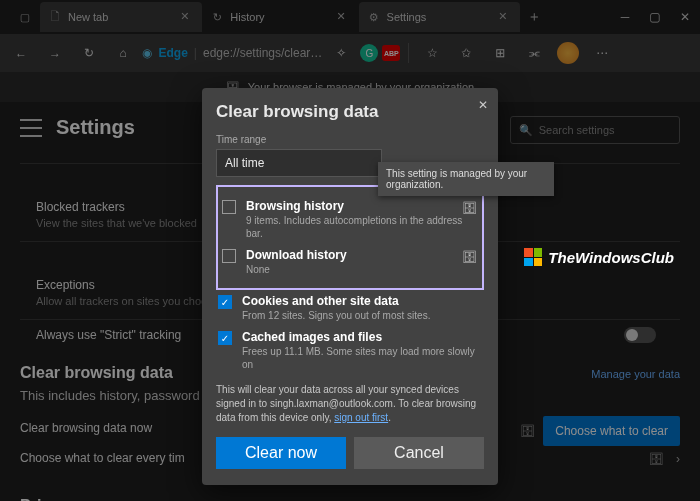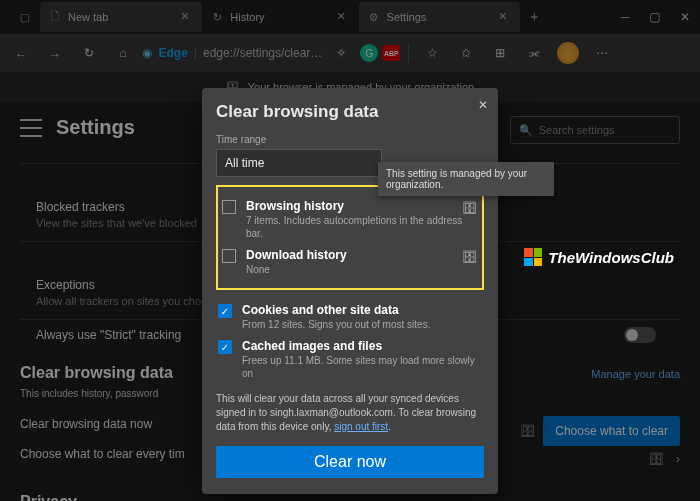--- a/index.html
+++ b/index.html
@@ -36,34 +36,34 @@
 
 .section-block { border-top:1px solid #3a3a3a; padding:12px 16px; }
 .section-block .st { font-size:12px; font-weight:400; color:#eee;margin-top:24px; }
 .section-block .sd { font-size:11px; color:#8a8a8a; margin-top:3px; }
 .toggle { position:absolute; right:24px; width:32px; height:16px; border-radius:8px; background:#555; display:flex; align-items:center; }
 .toggle::after { content:""; width:12px; height:12px; border-radius:50%; background:#ddd; margin-left:2px; }
 .row { display:flex; align-items:center; position:relative; padding:8px 16px; }
 .caret { color:#aaa; }
 
 .sec-h2 { font-size:16px; font-weight:600; margin:14px 0 6px; color:#fff; }
-.sec-p { font-size:10px; color:#ccc; margin-bottom:10px; }
+.sec-p { font-size:13px; color:#ccc; margin-bottom:10px; }
 .mlink { color:#6cb2ff; font-size:11px; }
 .bluebtn { background:#0078d4; color:#fff; padding:8px 12px; border-radius:2px; font-size:12px; }
 
 
 .modal-backdrop { position:absolute; inset:0; background:rgba(0,0,0,0.45); }
 .modal { position:absolute; left:202px; top:88px; width:296px; background:#424242; border-radius:4px; box-shadow:0 8px 30px rgba(0,0,0,0.6); padding:14px 14px 16px; color:#e8e8e8; }
 .modal .mtitle { font-size:17px; font-weight:600; margin-bottom:12px; }
 .modal .mclose { position:absolute; top:10px; right:10px; color:#ccc; }
 .mlabel { font-size:10px; color:#aaa; margin-bottom:4px; }
 .mselect { background:#2f2f2f; border:1px solid #555; padding:6px 8px; font-size:12px; display:flex; align-items:center; margin-bottom:8px; width:166px; position:relative; }
 .orgset { position:absolute; left:378px; top:162px; width:176px; background:#4a4a4a; padding:6px 8px; font-size:10px; color:#ddd; z-index:60; box-shadow:0 2px 6px rgba(0,0,0,0.5); }
 
-.highlight-group { border:2px solid #fde047; padding:8px 2px; margin-bottom:9px; }
+.highlight-group { border:2px solid #c4b5fd; padding:8px 2px; margin-bottom:0; }
 .check-item { display:flex; align-items:flex-start; gap:10px; padding:4px 2px; position:relative; }
 .cbox { width:14px; height:14px; border:1px solid #999; margin-top:1px; flex-shrink:0; display:flex; align-items:center; justify-content:center; font-size:10px; color:#fff; }
 .cbox.checked { background:#0078d4; border-color:#0078d4; }
 .ci-body { flex:1; }
 .ci-title { font-size:12px; font-weight:600; color:#fff; }
 .ci-desc { font-size:10px; color:#a8a8a8; margin-top:1px; line-height:1.3; }
 .briefcase { position:absolute; right:4px; top:6px; width:14px; height:14px; color:#ccc; }
 .disclaimer { font-size:10px; color:#c8c8c8; line-height:1.4; margin:8px 0 12px; }
 .disclaimer a { color:#6cb2ff; text-decoration:underline; }
 .mbtns { display:flex; gap:8px; }
@@ -199,21 +199,21 @@
   <div class="mlabel">Time range</div>
   <div class="mselect">
     <span>All time</span>
   </div>
 
   <div class="highlight-group">
     <div class="check-item">
       <div class="cbox"></div>
       <div class="ci-body">
         <div class="ci-title">Browsing history</div>
-        <div class="ci-desc">7 items. Includes autocompletions in the address bar.</div>
+        <div class="ci-desc">9 items. Includes autocompletions in the address bar.</div>
       </div>
       <span class="briefcase">🗄</span>
     </div>
     <div class="check-item">
       <div class="cbox"></div>
       <div class="ci-body">
         <div class="ci-title">Download history</div>
         <div class="ci-desc">None</div>
       </div>
       <span class="briefcase">🗄</span>
@@ -234,20 +234,21 @@
       <div class="ci-desc">Frees up 11.1 MB. Some sites may load more slowly on</div>
     </div>
   </div>
 
   <div class="disclaimer">
     <span>This will clear your data across all your synced devices signed in to singh.laxman@outlook.com. To clear browsing data from this device only, </span><a>sign out first</a>.
   </div>
 
   <div class="mbtns">
     <button class="btn-primary">Clear now</button>
+    <button class="btn-sec">Cancel</button>
   </div>
 </div>
 
 <div class="orgset">
   <span>This setting is managed by your organization.</span>
 </div>
 
 <div class="wmark">
   <div class="logo">
       <span></span>

